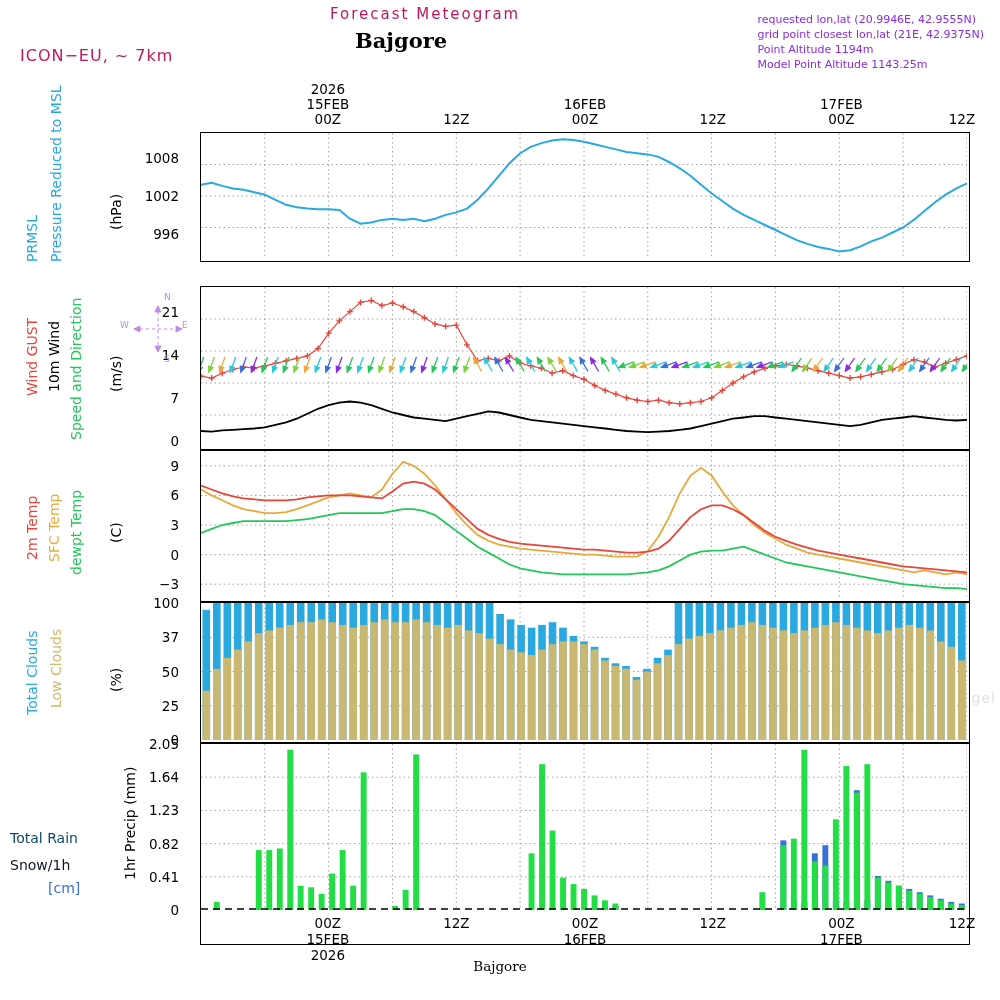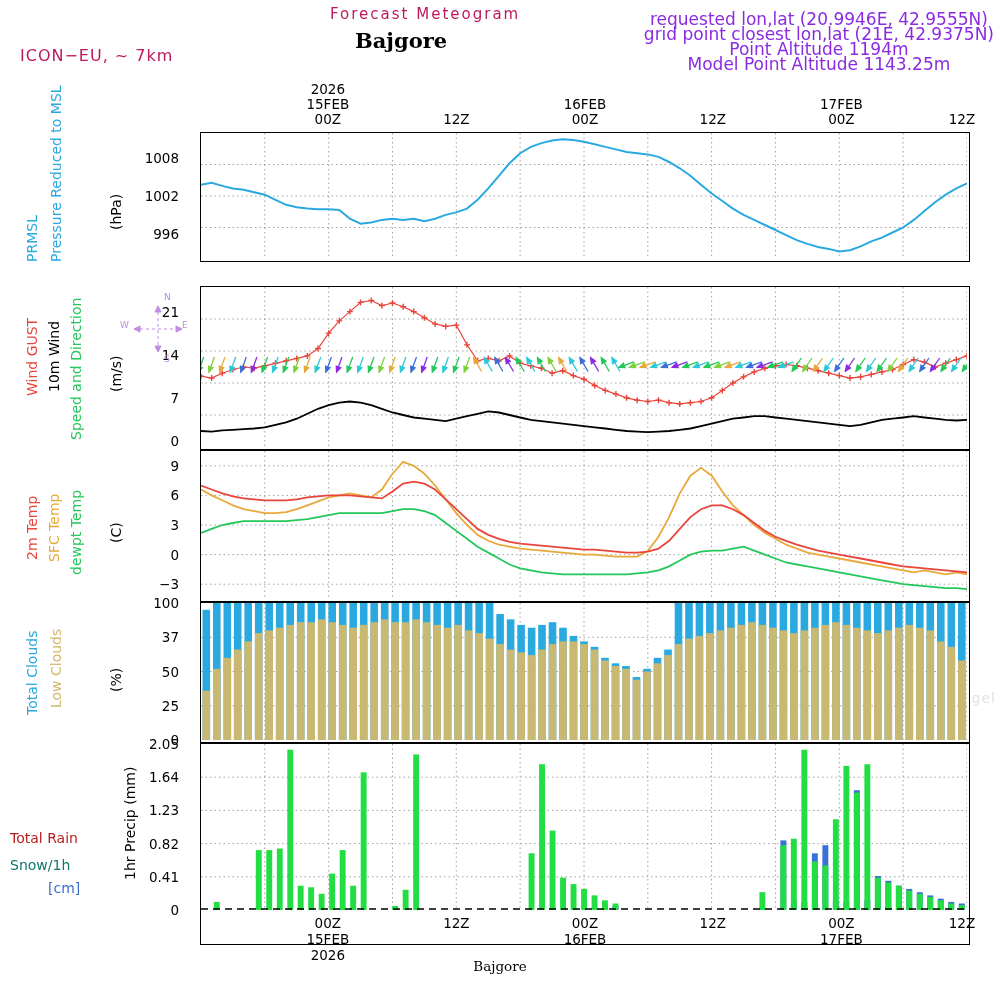--- a/index.html
+++ b/index.html
@@ -3,21 +3,21 @@
 <meta charset="utf-8">
 <style>
   html,body{margin:0;padding:0;background:#ffffff;}
   body{width:1000px;height:1000px;position:relative;font-family:"DejaVu Sans",sans-serif;overflow:hidden;}
   .abs{position:absolute;}
   .nowrap{white-space:nowrap;}
   
   #title-forecast{left:330px;top:5px;color:#be185d;font-size:15px;letter-spacing:2px;}
   #title-station{left:355px;top:28px;color:#000;font-size:21px;font-weight:bold;font-family:"DejaVu Serif",serif;}
   #model-label{left:20px;top:46px;color:#be185d;font-size:16px;letter-spacing:1px;}
-  #meta{right:6px;top:12px;text-align:center;color:#8a2be2;font-size:17px;line-height:15px;}
+  #meta{right:16px;top:12px;text-align:left;color:#8a2be2;font-size:11px;line-height:15px;}
   #byangel{right:4px;top:690px;color:#e2e2e2;font-size:14px;letter-spacing:1px;}
   
   .panel{position:absolute;left:200px;width:770px;border:1.6px solid #000;box-sizing:border-box;background:#fff;}
   #p1{top:132px;height:130px;}
   #p2{top:286px;height:164px;}
   #p3{top:450px;height:152px;}
   #p4{top:602px;height:141px;}
   #p5{top:743px;height:202px;}
   .ytick{position:absolute;right:100%;margin-right:22px;transform:translateY(-50%);font-size:13.5px;color:#000;font-family:"DejaVu Sans",sans-serif;}
   
@@ -800,22 +800,22 @@
       <rect x="757.8" y="161.1" width="5.9" height="4.9" fill="#22dd44"></rect>
       <line x1="0" y1="165" x2="766" y2="165" stroke="#000" stroke-width="1.4" stroke-dasharray="7,5"></line>
     </svg>
 <div class="ytick" style="top: 0px;">2.05</div>
     <div class="ytick" style="top: 33.2px;">1.64</div>
     <div class="ytick" style="top: 66.4px;">1.23</div>
     <div class="ytick" style="top: 99.6px;">0.82</div>
     <div class="ytick" style="top: 132.8px;">0.41</div>
     <div class="ytick" style="top: 166px;">0</div>
   </div>
-<div class="abs nowrap" style="left:10px;top:830px;color:#b91c1c;font-size:14px;">Total  Rain</div>
-<div class="abs nowrap" style="left:10px;top:857px;color:#0f766e;font-size:14px;">Snow/1h</div>
+<div class="abs nowrap" style="left:10px;top:830px;color:#0c4a6e;font-size:14px;">Total  Rain</div>
+<div class="abs nowrap" style="left:10px;top:857px;color:#0f172a;font-size:14px;">Snow/1h</div>
 <div class="abs nowrap" style="left:48px;top:880px;color:#3a6fd8;font-size:14px;">[cm]</div>
 <div class="rot" style="left:122px;top:880px;color:#000;">1hr Precip (mm)</div>
 
 <div class="abs" id="botaxis">
     <div class="tl" style="left: 127.82px; top: 0px;">
       <div>00Z</div>
       <div>15FEB</div>
       <div>2026</div>
     </div>
     <div class="tl" style="left: 256.41px; top: 0px;">

